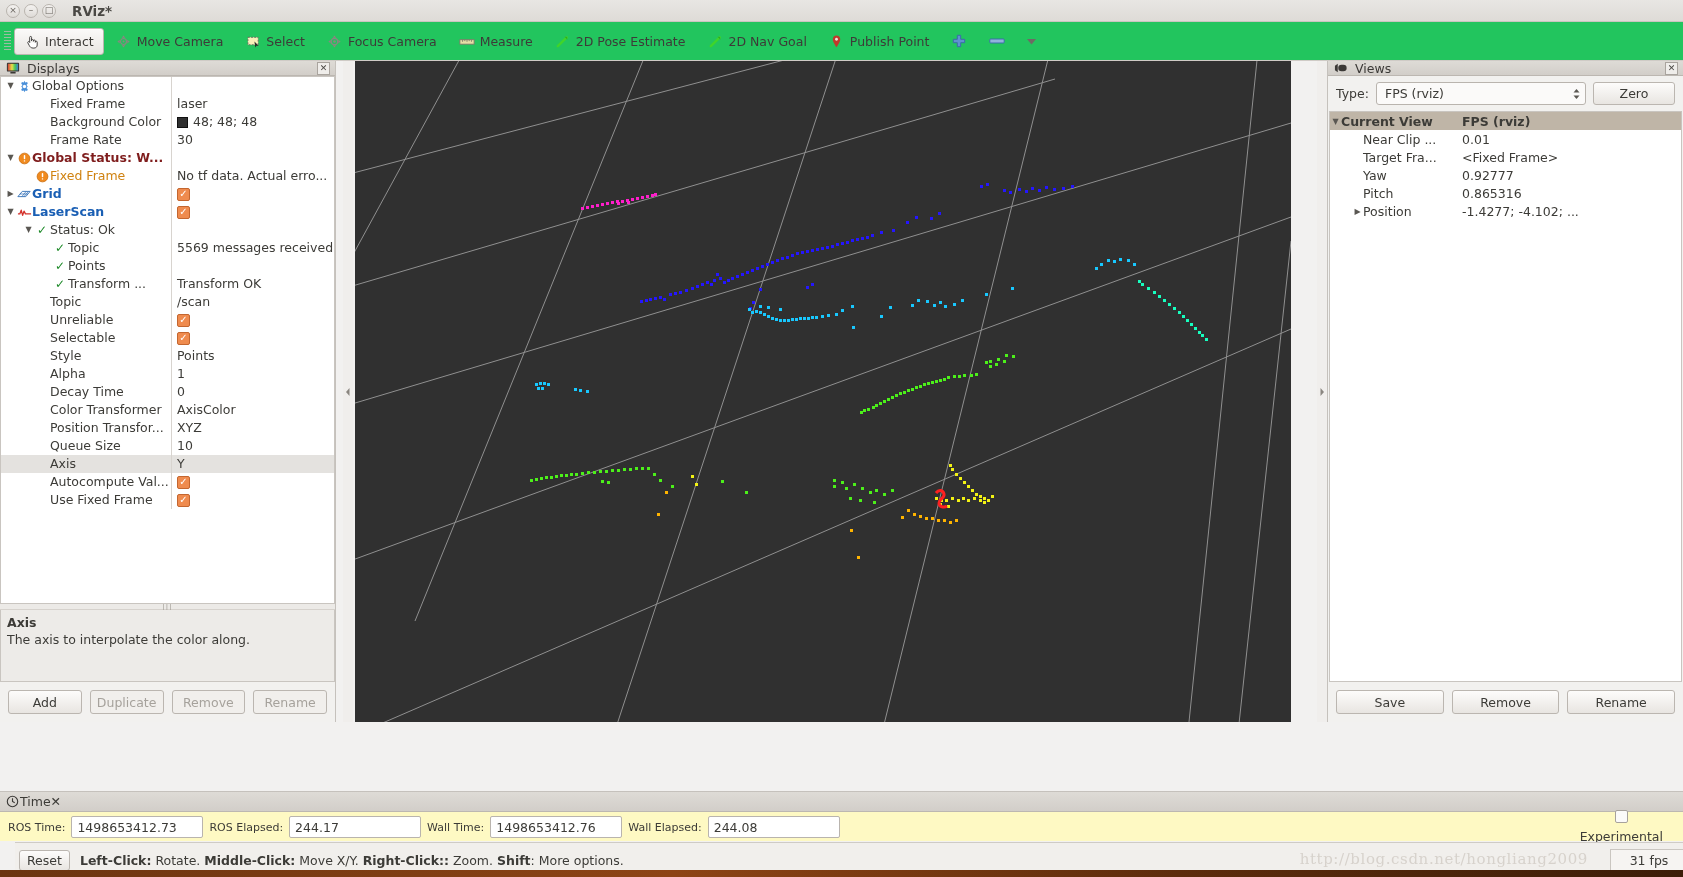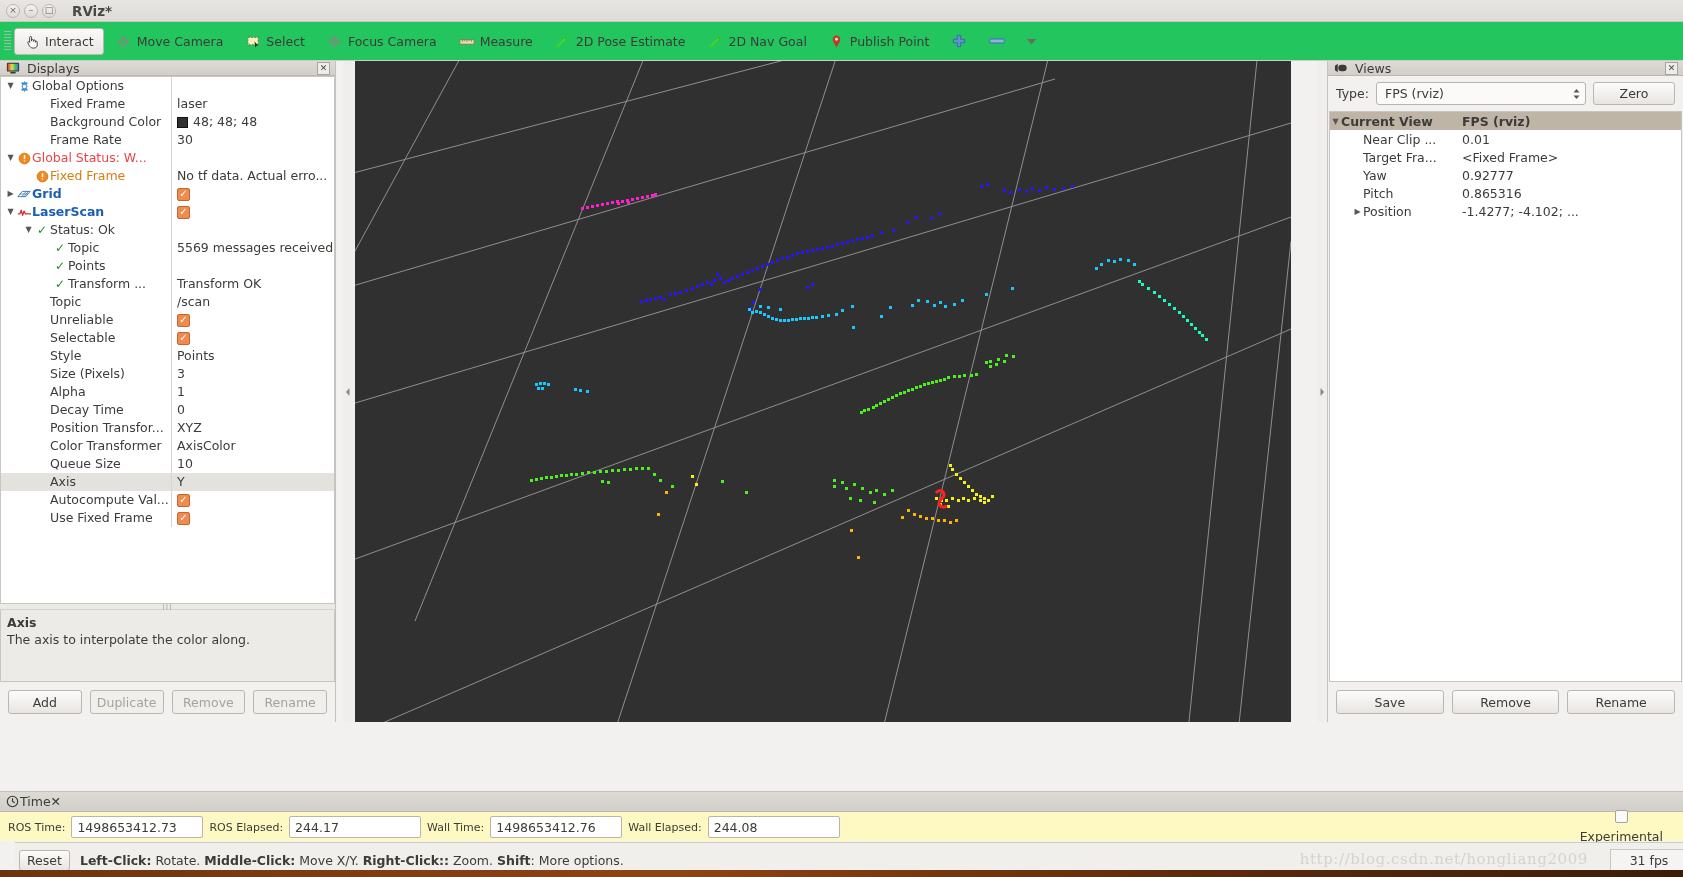--- a/index.html
+++ b/index.html
@@ -96,21 +96,21 @@
   .trow.sel { background: #e4e2df; }
   .tname { width: 170px; display: flex; align-items: center;
            white-space: nowrap; overflow: hidden; }
   .tval  { flex: 1; padding-left: 5px; white-space: nowrap;
            overflow: hidden; border-left: 1px solid #d8d4cf;
            height: 18px; display:flex; align-items:center; gap:5px;}
   .arrow { width: 11px; text-align: center; font-size: 8px; color: #5a5752; flex: none;}
   .ico   { width: 16px; text-align: center; flex: none; display:inline-flex;
            align-items:center; justify-content:center; }
   .lbl-blue { color: #1a5fb4; font-weight: bold; }
-  .lbl-orange { color: #ef4444; font-weight: normal; }
+  .lbl-orange { color: #7f1d1d; font-weight: bold; }
   .lbl-orange-i { color: #d08210; }
   .chk {
     width: 13px; height: 13px; background: #ef8b4e;
     border: 1px solid #c4662f; border-radius: 2px;
     display: inline-flex; align-items: center; justify-content: center;
     color: #fff; font-size: 10px; line-height: 1;
   }
   .swatch { width: 11px; height: 11px; background: #303030;
             border: 1px solid #111; display:inline-block; }
   .check-green { color: #1d8a28; font-weight: bold; font-size: 12px; }
@@ -556,64 +556,54 @@
             <span>Style</span>
           </div>
           <div class="tval">
             <span>Points</span>
           </div>
         </div>
         <div class="trow">
           <div class="tname" style="padding-left: 22px;">
             <span class="arrow"></span>
             <span class="ico"></span>
-            <span>Size (Pixels)</span>
-          </div>
-          <div class="tval">
-            <span>3</span>
-          </div>
-        </div>
-        <div class="trow">
-          <div class="tname" style="padding-left: 22px;">
-            <span class="arrow"></span>
-            <span class="ico"></span>
             <span>Alpha</span>
           </div>
           <div class="tval">
             <span>1</span>
           </div>
         </div>
         <div class="trow">
           <div class="tname" style="padding-left: 22px;">
             <span class="arrow"></span>
             <span class="ico"></span>
             <span>Decay Time</span>
           </div>
           <div class="tval">
             <span>0</span>
           </div>
         </div>
         <div class="trow">
           <div class="tname" style="padding-left: 22px;">
             <span class="arrow"></span>
             <span class="ico"></span>
+            <span>Color Transformer</span>
+          </div>
+          <div class="tval">
+            <span>AxisColor</span>
+          </div>
+        </div>
+        <div class="trow">
+          <div class="tname" style="padding-left: 22px;">
+            <span class="arrow"></span>
+            <span class="ico"></span>
             <span>Position Transfor...</span>
           </div>
           <div class="tval">
             <span>XYZ</span>
-          </div>
-        </div>
-        <div class="trow">
-          <div class="tname" style="padding-left: 22px;">
-            <span class="arrow"></span>
-            <span class="ico"></span>
-            <span>Color Transformer</span>
-          </div>
-          <div class="tval">
-            <span>AxisColor</span>
           </div>
         </div>
         <div class="trow">
           <div class="tname" style="padding-left: 22px;">
             <span class="arrow"></span>
             <span class="ico"></span>
             <span>Queue Size</span>
           </div>
           <div class="tval">
             <span>10</span>

